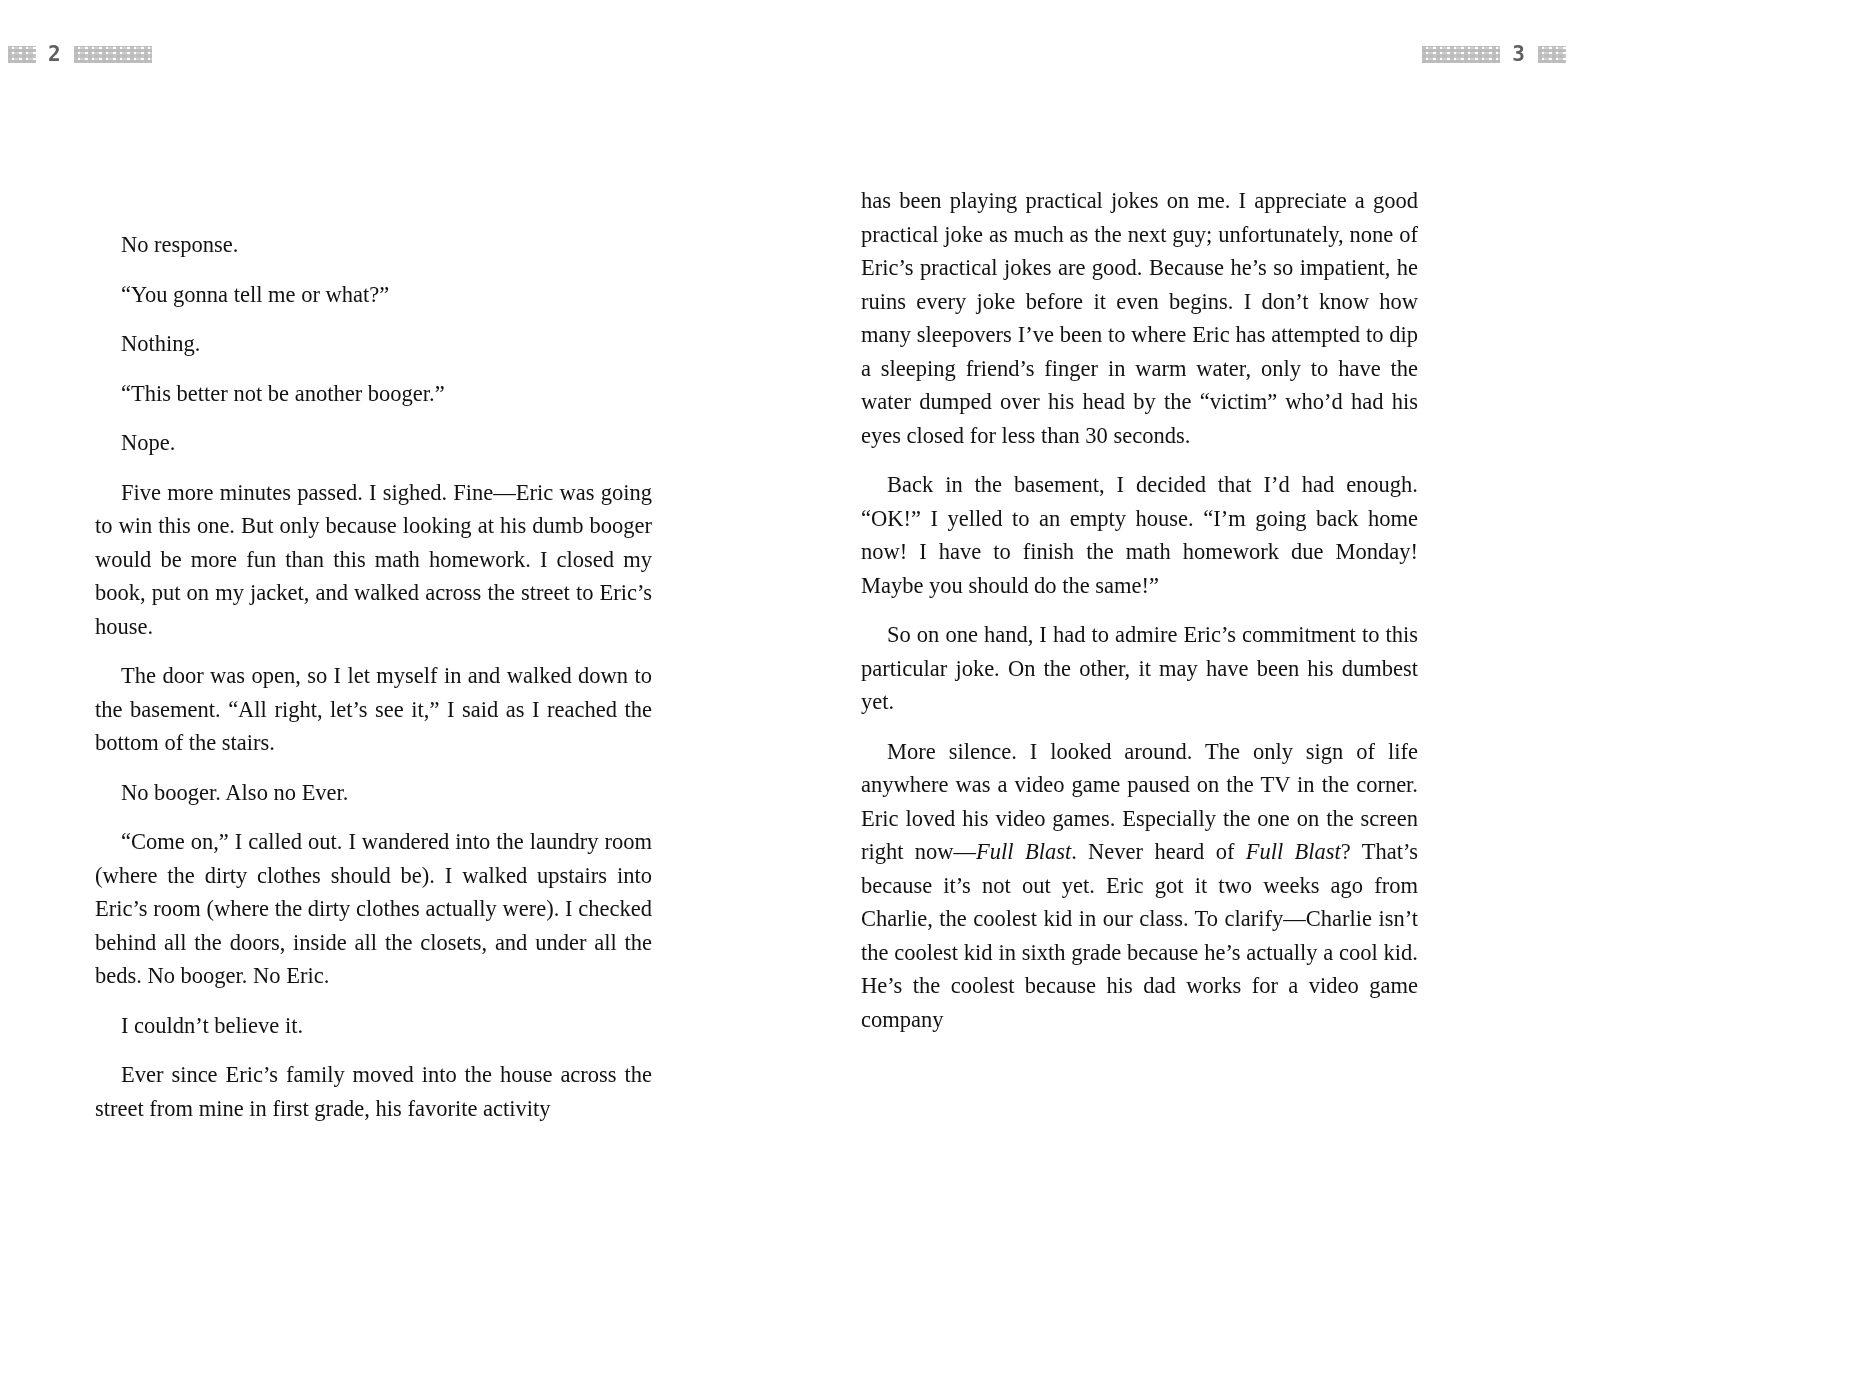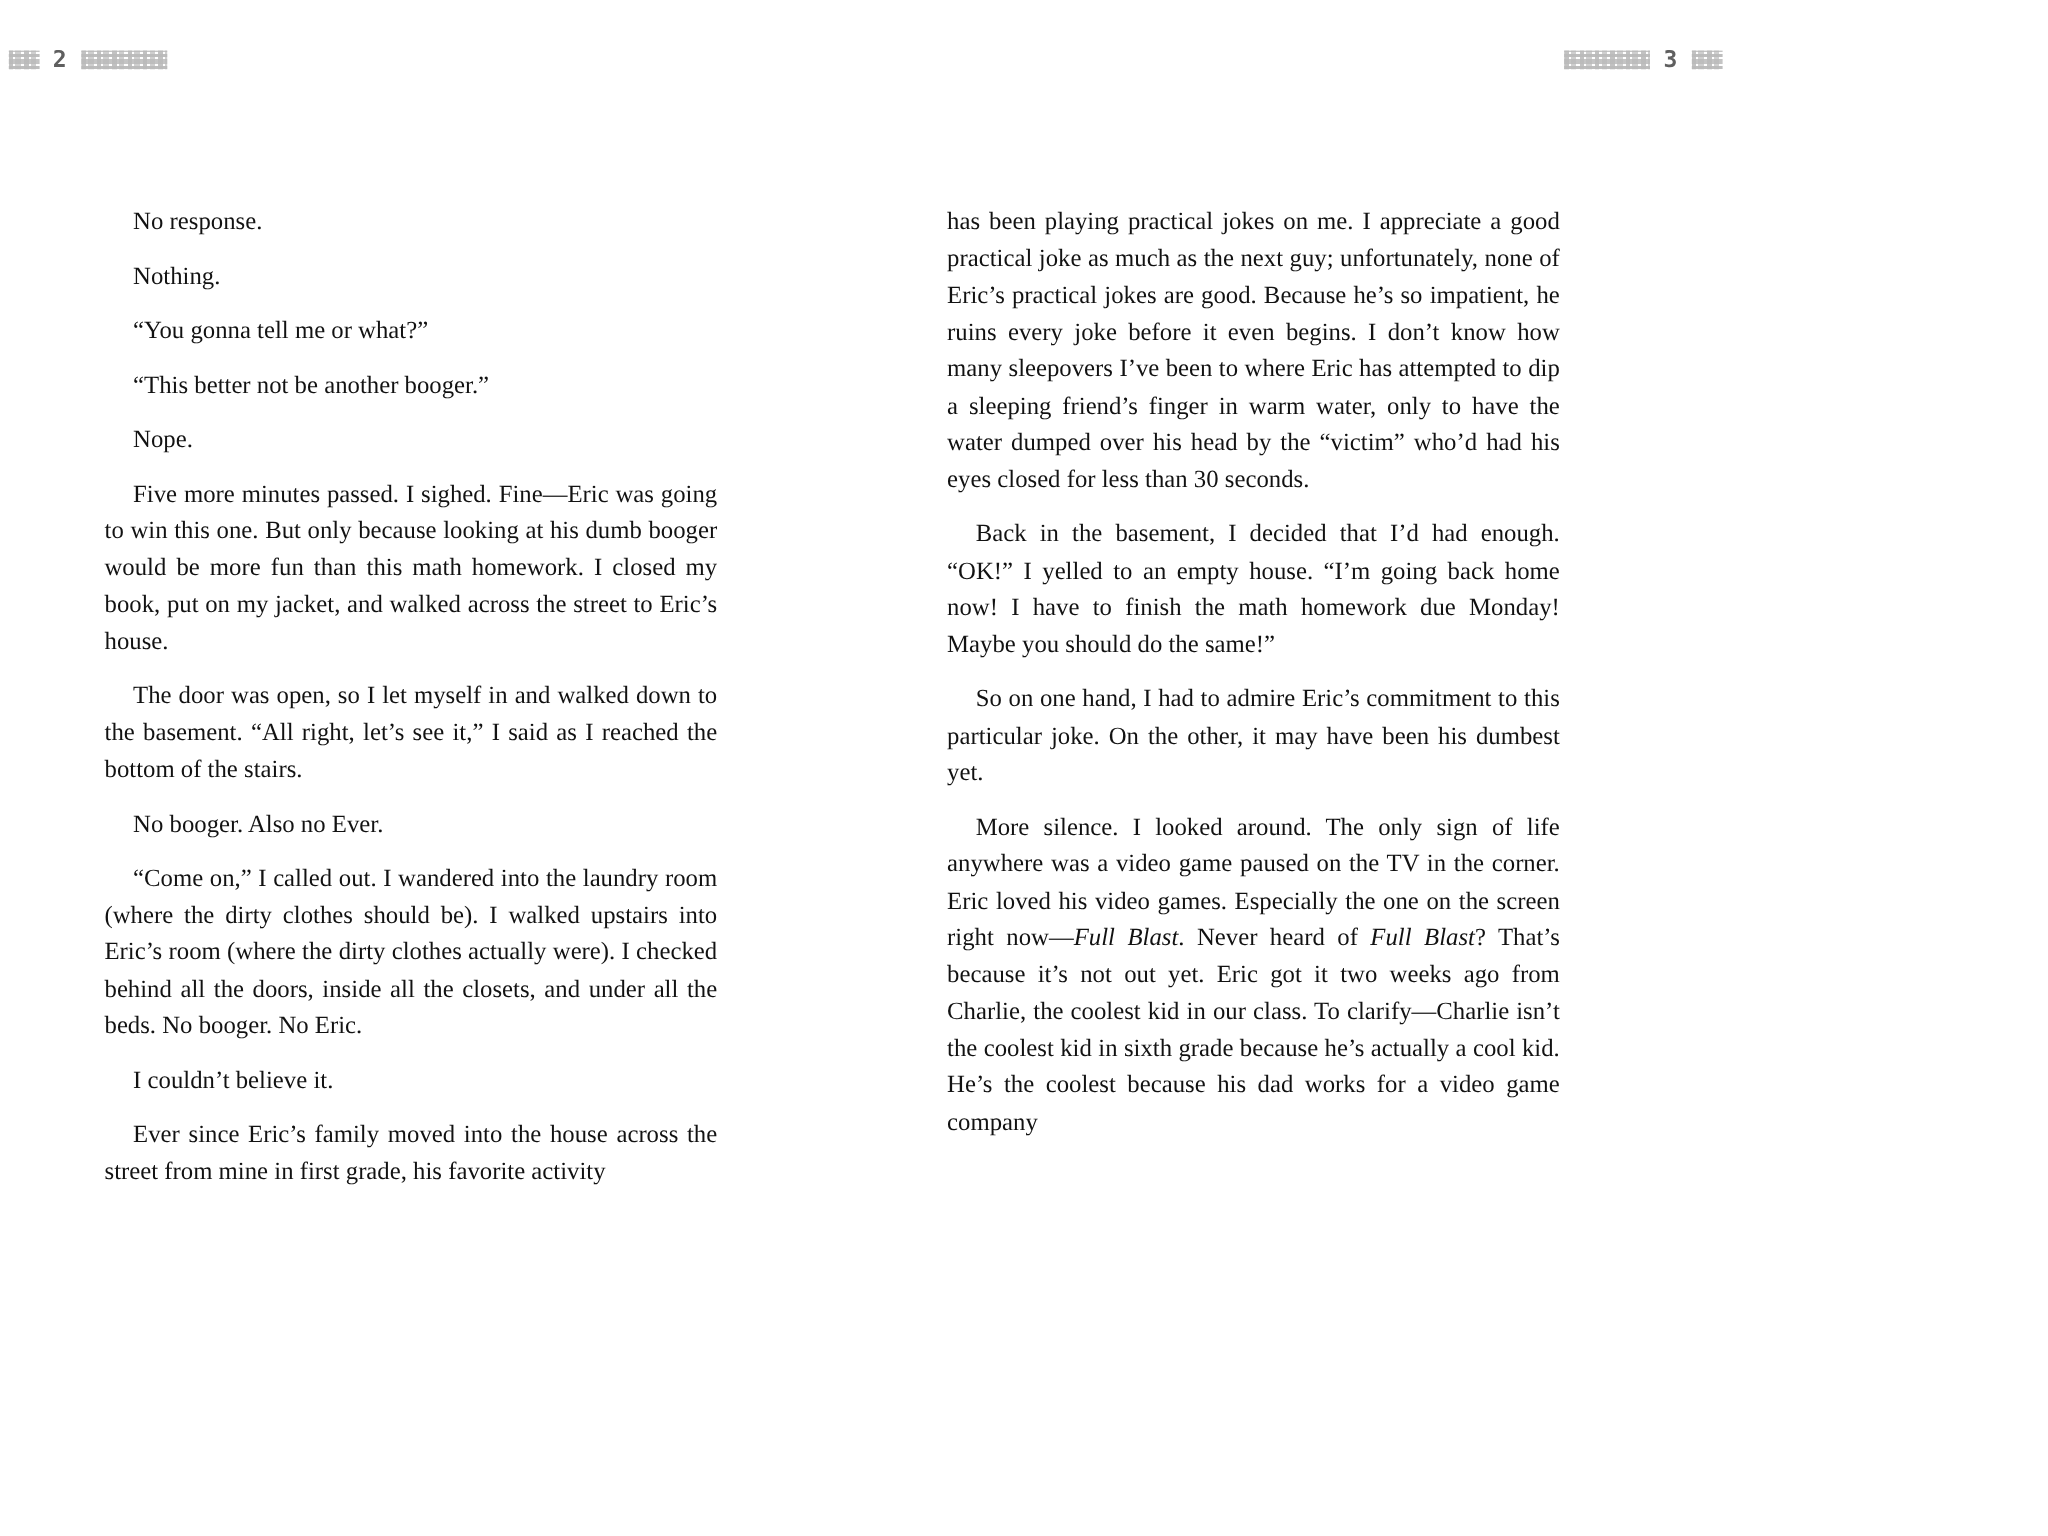--- a/index.html
+++ b/index.html
@@ -46,21 +46,21 @@
   }
   .pixel-glyph.short { width: 28px; }
   .pixel-glyph.long  { width: 78px; }
 
   
   .page-col {
     position: absolute;
     top: 184px;
     width: 557px;
   }
-  .page-col.left-page  { left: 95px; }
+  .page-col.left-page  { left: 95px; margin-top: 44px; }
   .page-col.right-page { left: 861px; }
 
   p.para {
     margin: 0 0 16px 0;
     font-size: 22.5px;
     line-height: 33.5px;
     text-align: justify;
     text-justify: inter-word;
   }
   p.para.indent { text-indent: 26px; }
@@ -80,22 +80,22 @@
   </header>
 
   <header class="running-head right">
     <span class="pixel-glyph long"></span>
     <span class="page-num">3</span>
     <span class="pixel-glyph short"></span>
   </header>
 
   <section class="page-col left-page">
       <p class="para indent"><span>No response.</span></p>
+      <p class="para indent"><span>“You gonna tell me or what?”</span></p>
       <p class="para indent"><span>Nothing.</span></p>
-      <p class="para indent"><span>“You gonna tell me or what?”</span></p>
       <p class="para indent"><span>“This better not be another booger.”</span></p>
       <p class="para indent"><span>Nope.</span></p>
       <p class="para indent"><span>Five more minutes passed. I sighed. Fine—Eric was going to win this one. But only because looking at his dumb booger would be more fun than this math homework. I closed my book, put on my jacket, and walked across the street to Eric’s house.</span></p>
       <p class="para indent"><span>The door was open, so I let myself in and walked down to the basement. “All right, let’s see it,” I said as I reached the bottom of the stairs.</span></p>
       <p class="para indent"><span>No booger. Also no Ever.</span></p>
       <p class="para indent"><span>“Come on,” I called out. I wandered into the laundry room (where the dirty clothes should be). I walked upstairs into Eric’s room (where the dirty clothes actually were). I checked behind all the doors, inside all the closets, and under all the beds. No booger. No Eric.</span></p>
       <p class="para indent"><span>I couldn’t believe it.</span></p>
       <p class="para indent"><span>Ever since Eric’s family moved into the house across the street from mine in first grade, his favorite activity</span></p>
     </section>
 

